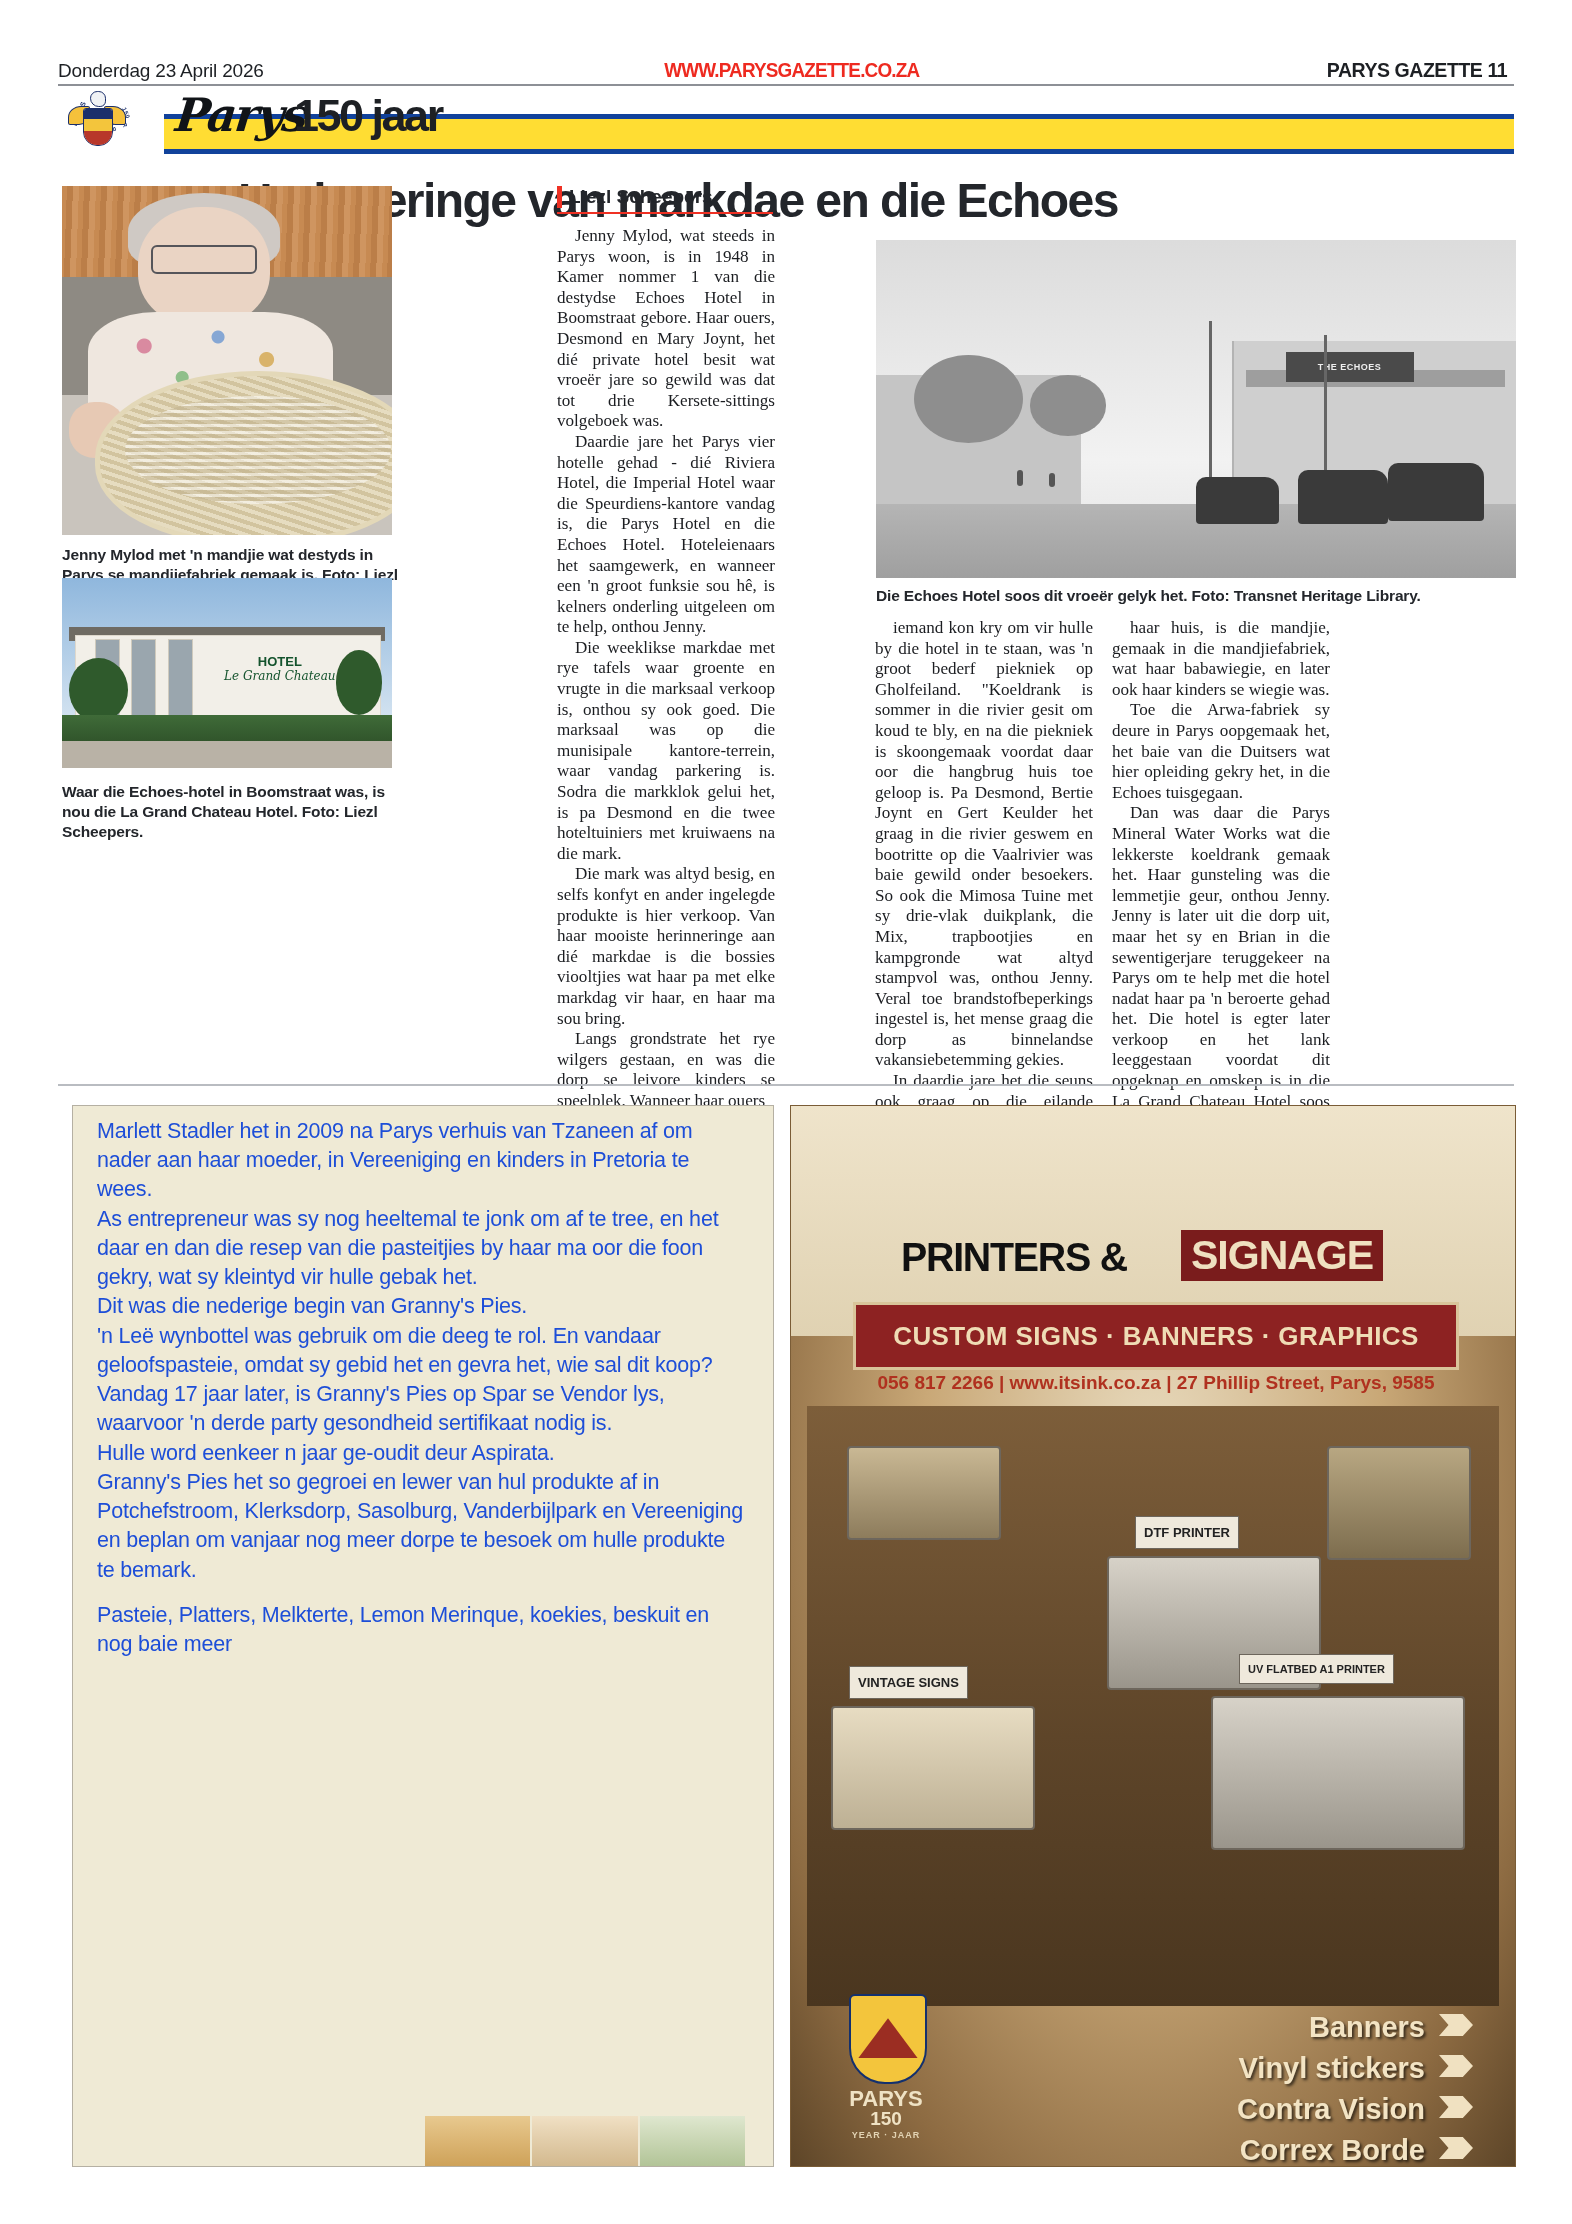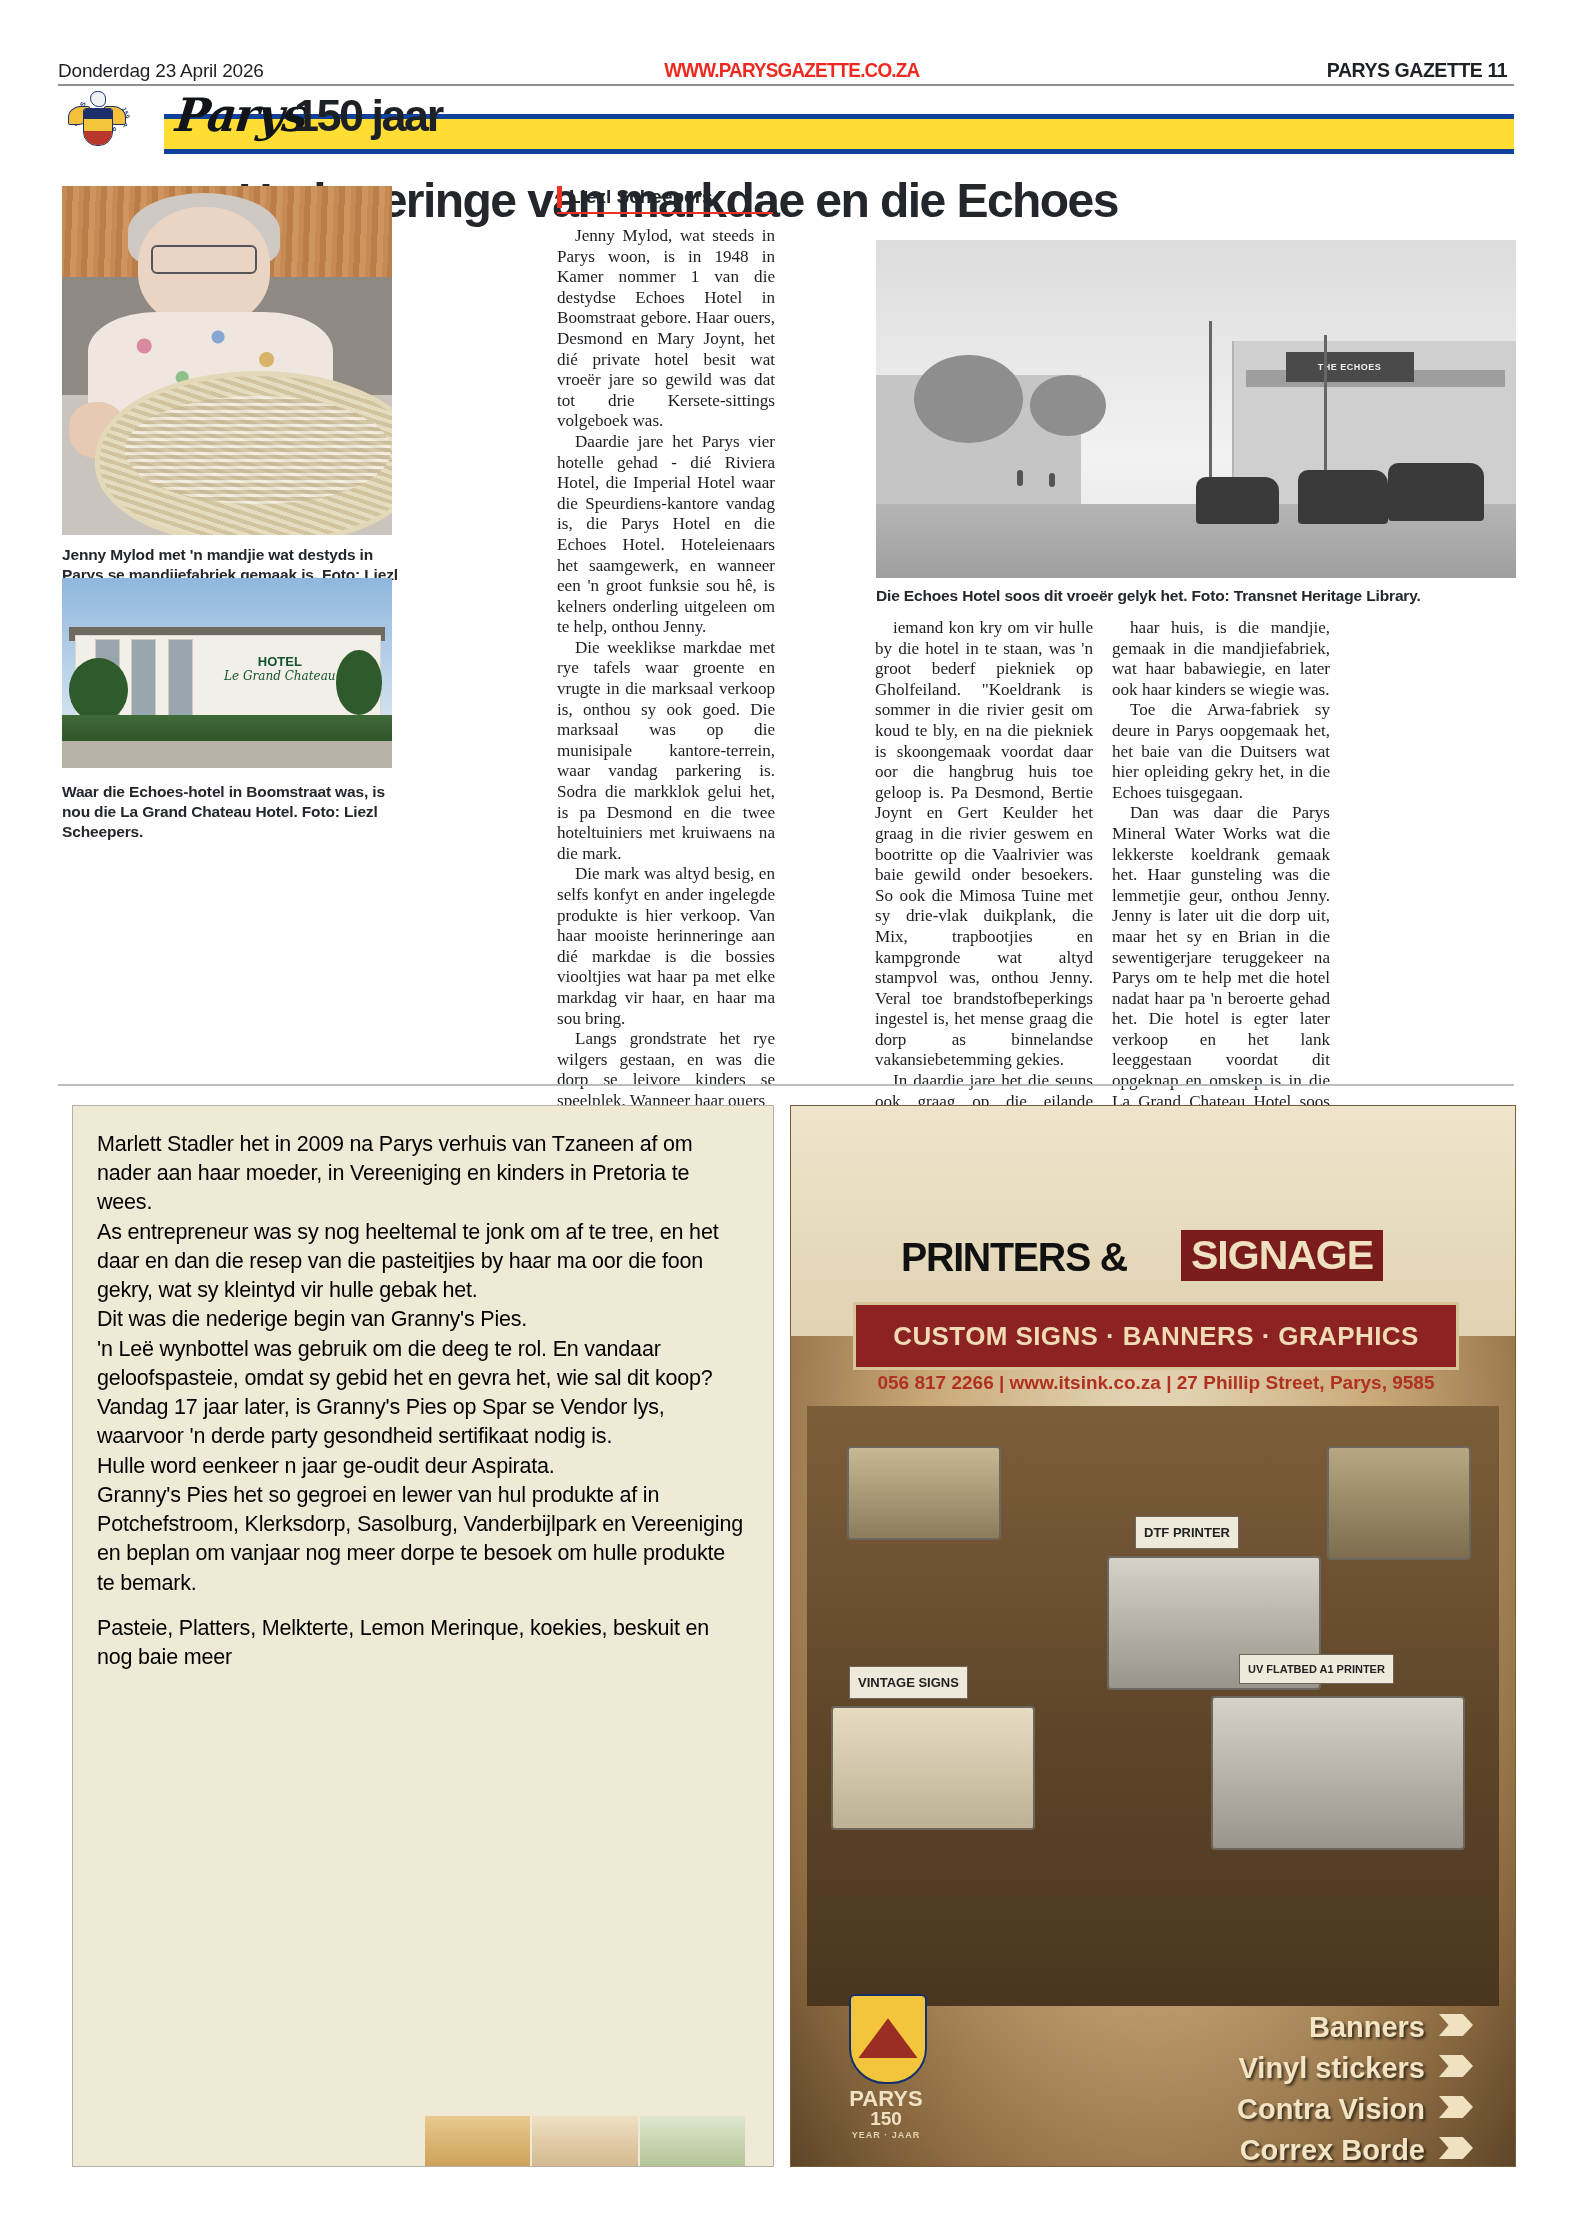--- a/index.html
+++ b/index.html
@@ -95,21 +95,21 @@
   #col1{left:557px;top:226px;width:218px;}
   #col2{left:875px;top:618px;width:218px;}
   #col3{left:1112px;top:618px;width:218px;}
   #col4{left:1300px;top:618px;width:216px;}
 
   .artrule{position:absolute;left:58px;top:1084px;width:1456px;height:2px;background:#b9bcc1;}
 
   
   .ad{position:absolute;overflow:hidden;}
   #ad-grannys{left:72px;top:1105px;width:700px;height:1060px;border:1px solid #b5b0a3;background:#efead5;}
-  .gp-text{position:absolute;left:24px;top:24px;width:648px;font-size:21.5px;line-height:1.36;color:#000000;letter-spacing:-.2px;}
+  .gp-text{position:absolute;left:24px;top:11px;width:648px;font-size:21.5px;line-height:1.36;color:#1d4ed8;letter-spacing:-.2px;}
   .gp-text p{margin:0 0 0 0;}
   .gp-text p.gap{margin-top:16px;}
   .gp-photos{position:absolute;left:352px;top:1010px;width:320px;height:245px;display:grid;grid-template-columns:repeat(3,1fr);grid-template-rows:repeat(4,1fr);gap:2px;}
   .gp-photos i{display:block;}
 
   #ad-itsink{left:790px;top:1105px;width:724px;height:1060px;background:
      radial-gradient(ellipse at 50% 35%,#e9dcc0 0%,#c9a877 45%,#8d6b42 80%,#5d4528 100%);
      border:1px solid #7a5c36;}
   .ink-top{position:absolute;left:0;top:0;width:100%;height:230px;background:linear-gradient(#efe4cb,#e0d2b2);}
   .ink-logo{position:absolute;left:108px;top:18px;width:520px;height:110px;}

